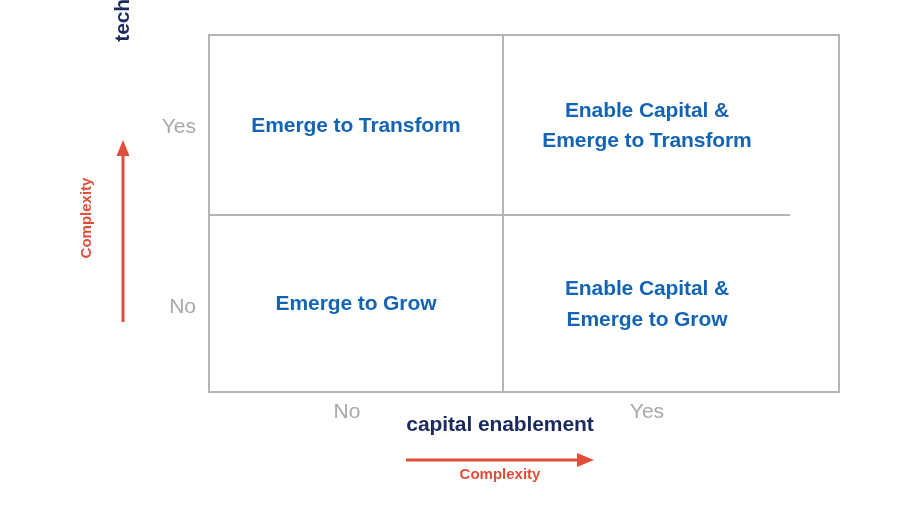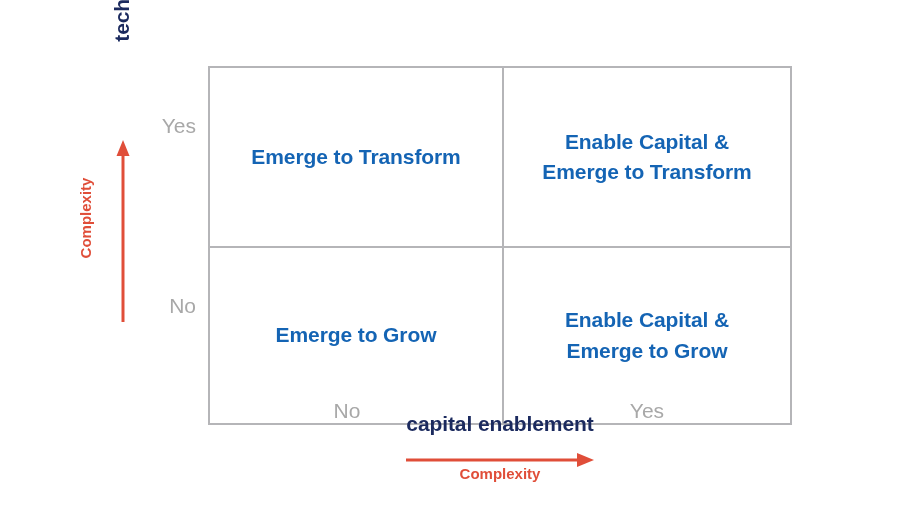--- a/index.html
+++ b/index.html
@@ -20,26 +20,25 @@
     width: 900px;
     height: 513px;
     background: #ffffff;
   }
 
   
   .matrix {
     position: absolute;
     left: 208px;
     top: 34px;
-    width: 584px;
+    width: 632px;
     height: 359px;
     box-sizing: border-box;
     border: 2px solid #b5b5b8;
     background: #ffffff;
-    margin-top: 32px;
   }
   .divider-v {
     position: absolute;
     left: 292px;
     top: 0;
     width: 2px;
     height: 355px;
     background: #b5b5b8;
   }
   .divider-h {

